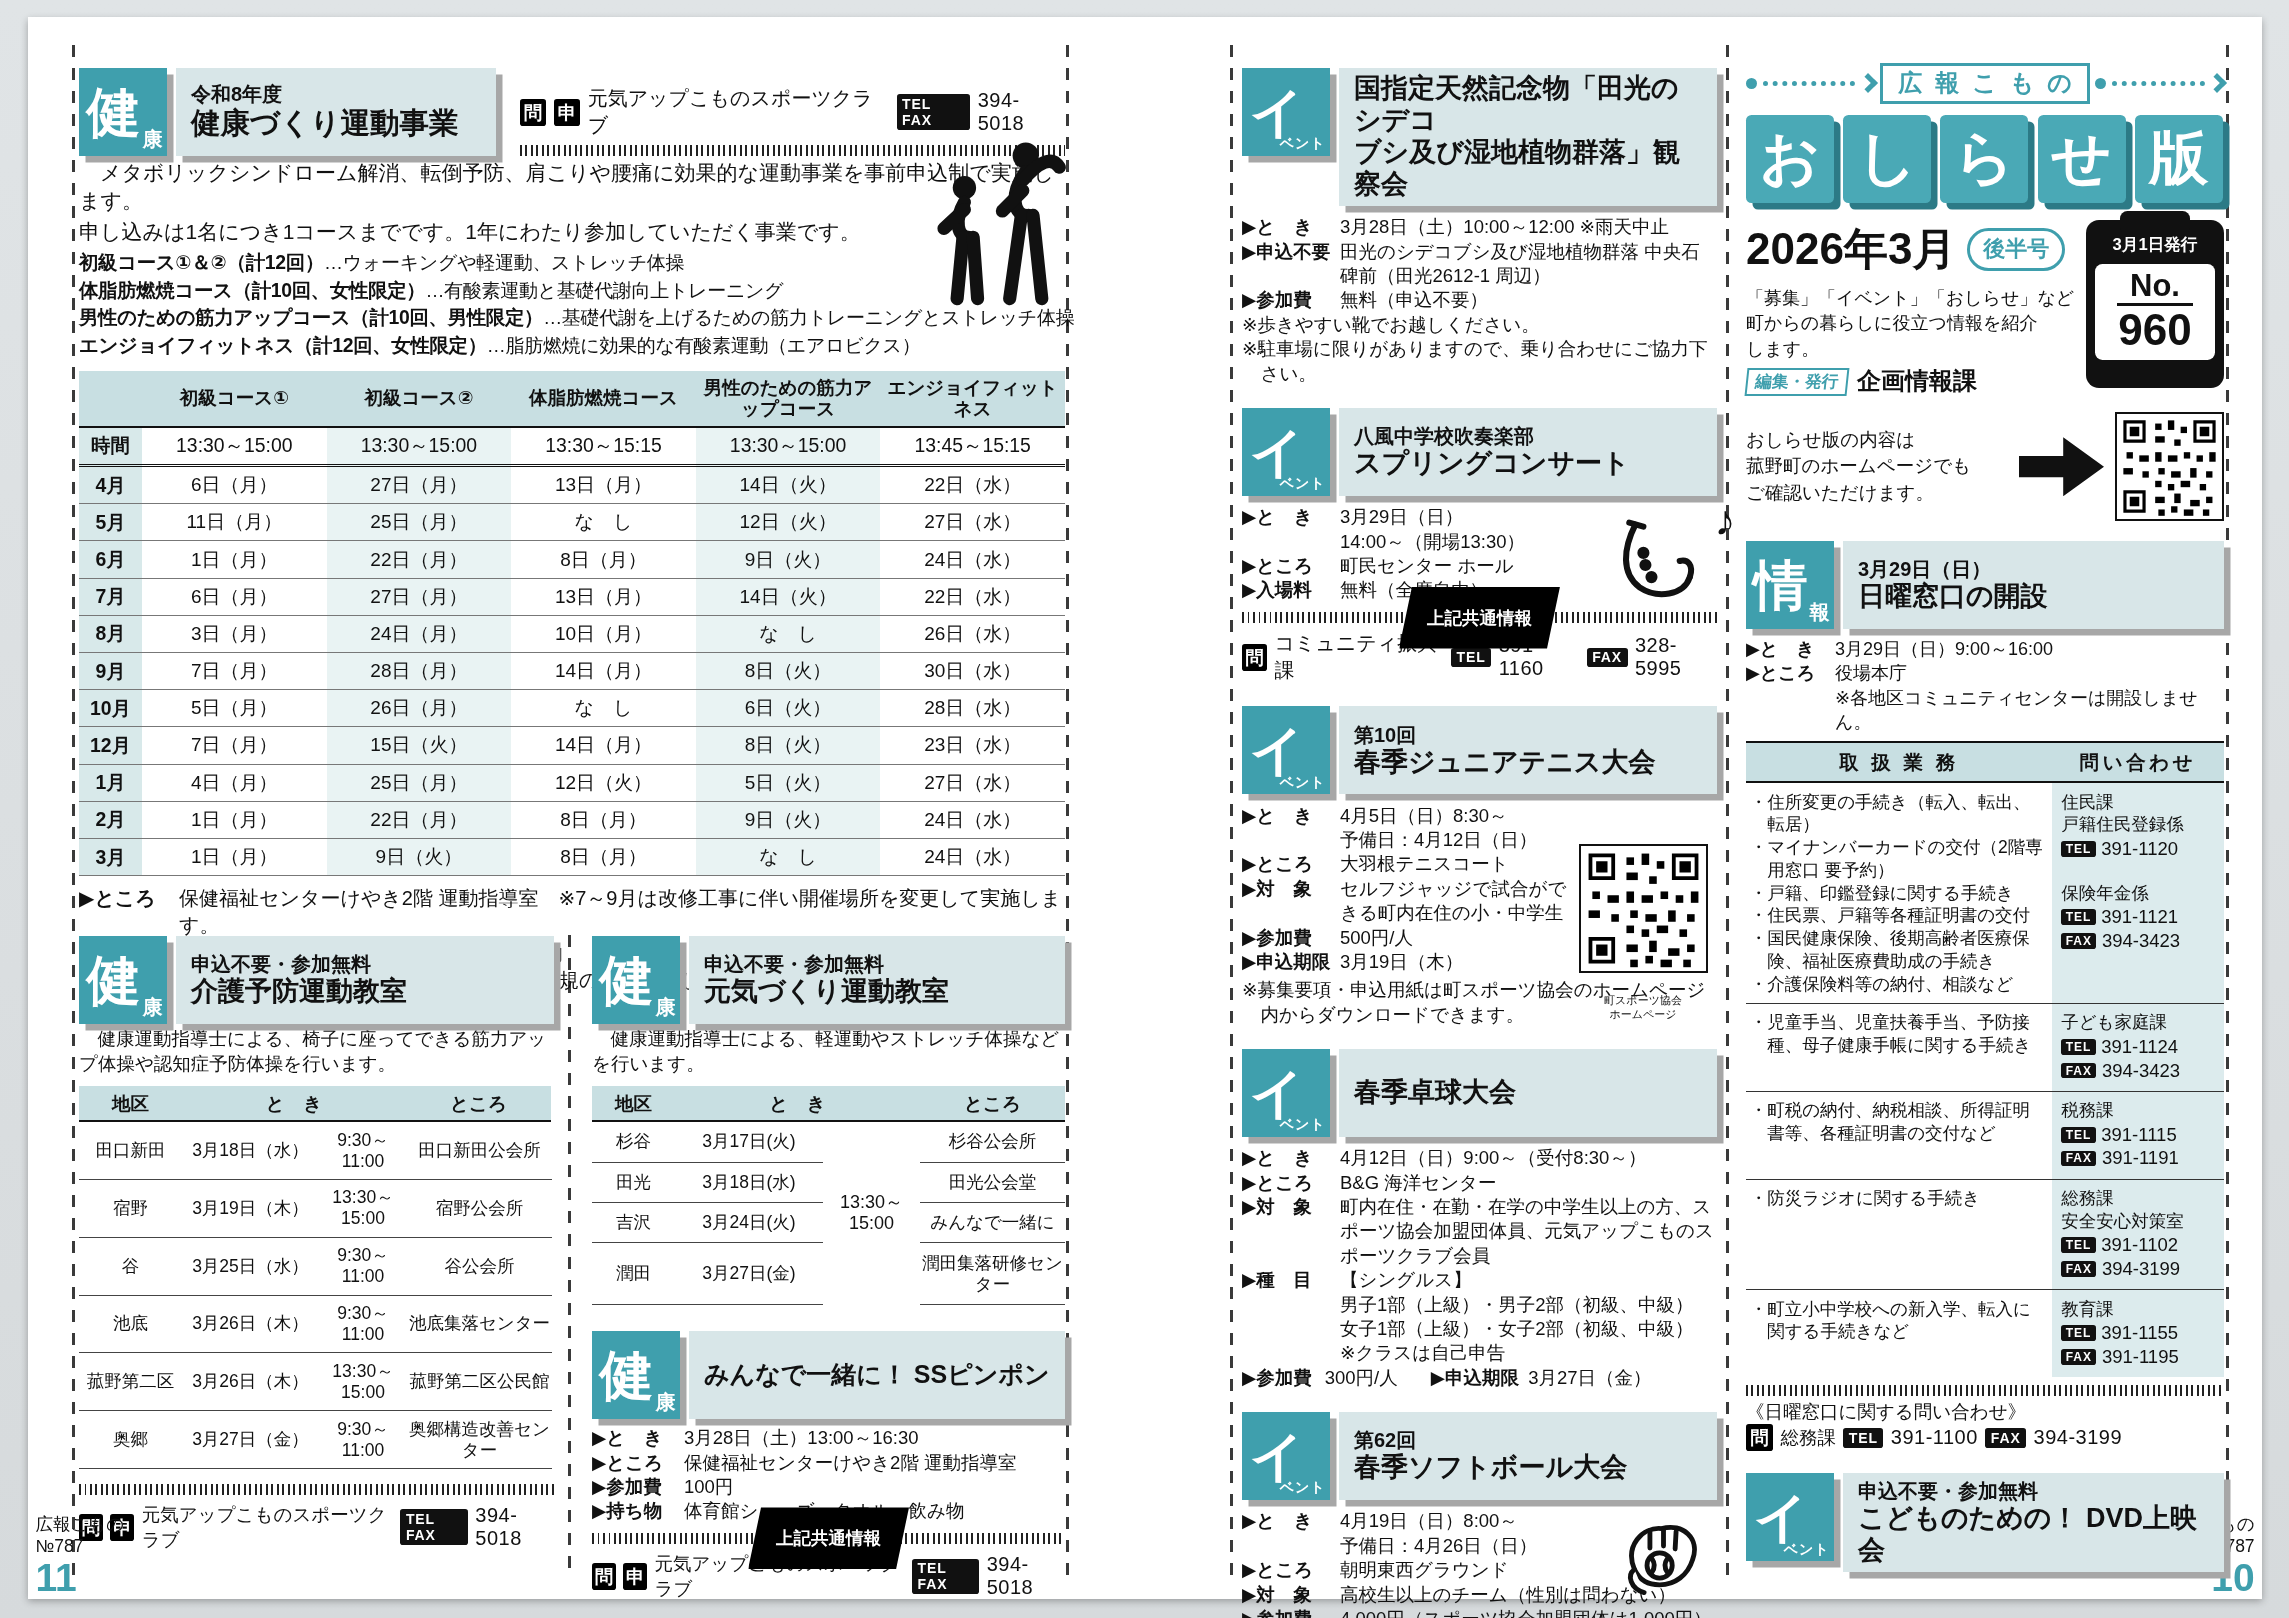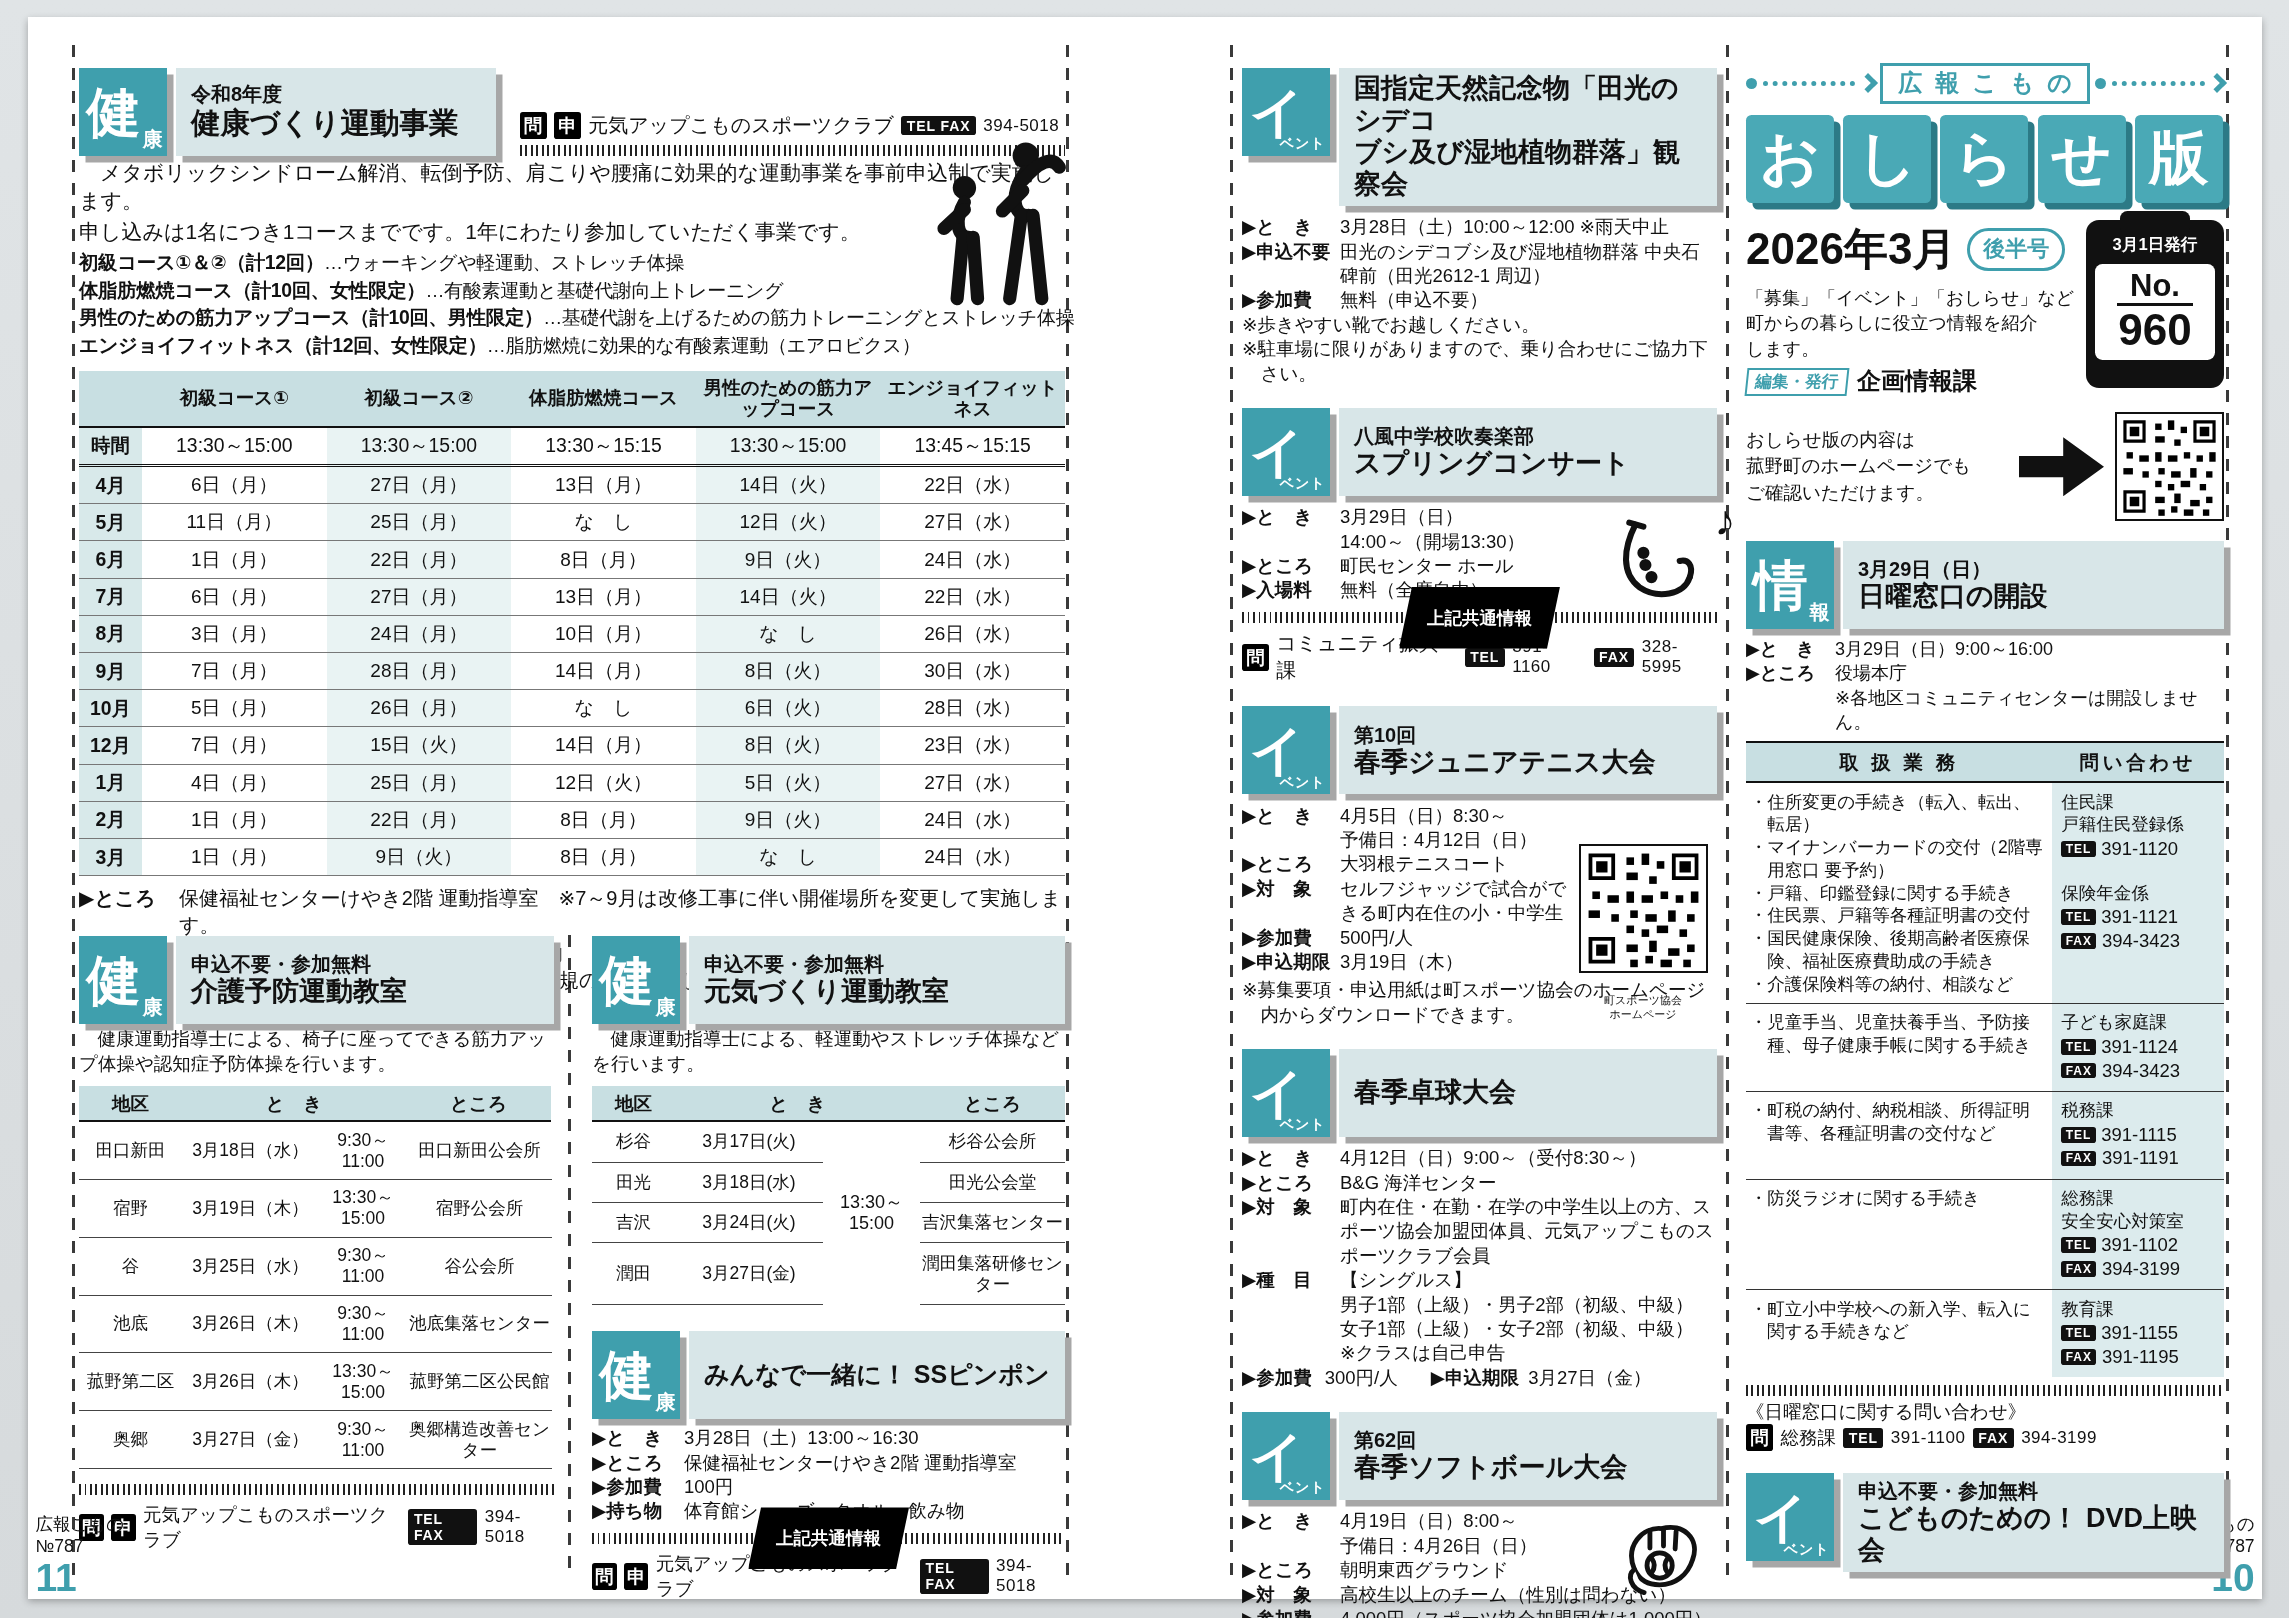--- a/index.html
+++ b/index.html
@@ -25,21 +25,21 @@
   .band.auto{flex:0 0 auto}
   
   .item{display:flex;align-items:flex-start;font-size:18.5px;line-height:1.32}
   .item .lbl{flex:0 0 98px;font-weight:bold;white-space:nowrap}
   .item .txt{flex:1}
   .hang{padding-left:18.5px;text-indent:-18.5px;font-size:18.5px;line-height:1.32}
   
   .sq{display:inline-flex;align-items:center;justify-content:center;width:27px;height:27px;background:#000;color:#fff;font-size:18.5px;font-weight:bold;border-radius:2.8px}
   .pb{display:inline-block;background:#111;color:#fff;font-size:14px;font-weight:bold;padding:1.8px 5.5px;border-radius:2.8px;letter-spacing:0.9px}
   .contact{display:flex;align-items:center;gap:7.4px;font-size:20px}
-  .contact .cnum{font-size:17px;letter-spacing:0.5px}
+  .contact .cnum{font-size:20px;letter-spacing:0.5px}
   .contact.small{font-size:18.5px}
   .hatch{height:11px;background-image:repeating-linear-gradient(90deg,#222 0 1.8px,transparent 1.8px 5.5px);position:relative;margin:9.2px 0 7.4px}
   .hatch .tag{position:absolute;left:50%;top:50%;transform:translate(-50%,-50%);background:#000;color:#fff;font-weight:bold;font-size:17.5px;padding:19px 28px;clip-path:polygon(13px 0,100% 0,calc(100% - 13px) 100%,0 100%);white-space:nowrap}
   
   .col-left{left:51px;width:986px}
   .health-head{display:flex;align-items:flex-end;gap:24px}
   .head-contact{flex:1;padding-bottom:0}
   .head-contact .hatch{margin:5.5px 0 0}
   .body-text{font-size:21px;line-height:1.3;margin-top:3.7px}
   .courses{margin-top:3.7px}
@@ -509,21 +509,21 @@
           <div class="gbody">
             <div class="gtime">13:30～ 15:00</div>
             <div>杉谷</div>
               <div>3月17日(火)</div>
               <div style="grid-column:4">杉谷公会所</div>
             <div>田光</div>
               <div>3月18日(水)</div>
               <div style="grid-column:4">田光公会堂</div>
             <div>吉沢</div>
               <div>3月24日(火)</div>
-              <div style="grid-column:4">吉沢集落センター</div>
+              <div style="grid-column:4">みんなで一緒に</div>
             <div>潤田</div>
               <div>3月27日(金)</div>
               <div style="grid-column:4">潤田集落研修センター</div>
           </div>
         </section>
 
         <section class="sec">
           <div class="sec-head">
             <div class="badge">
               <span class="bmain">健</span>

